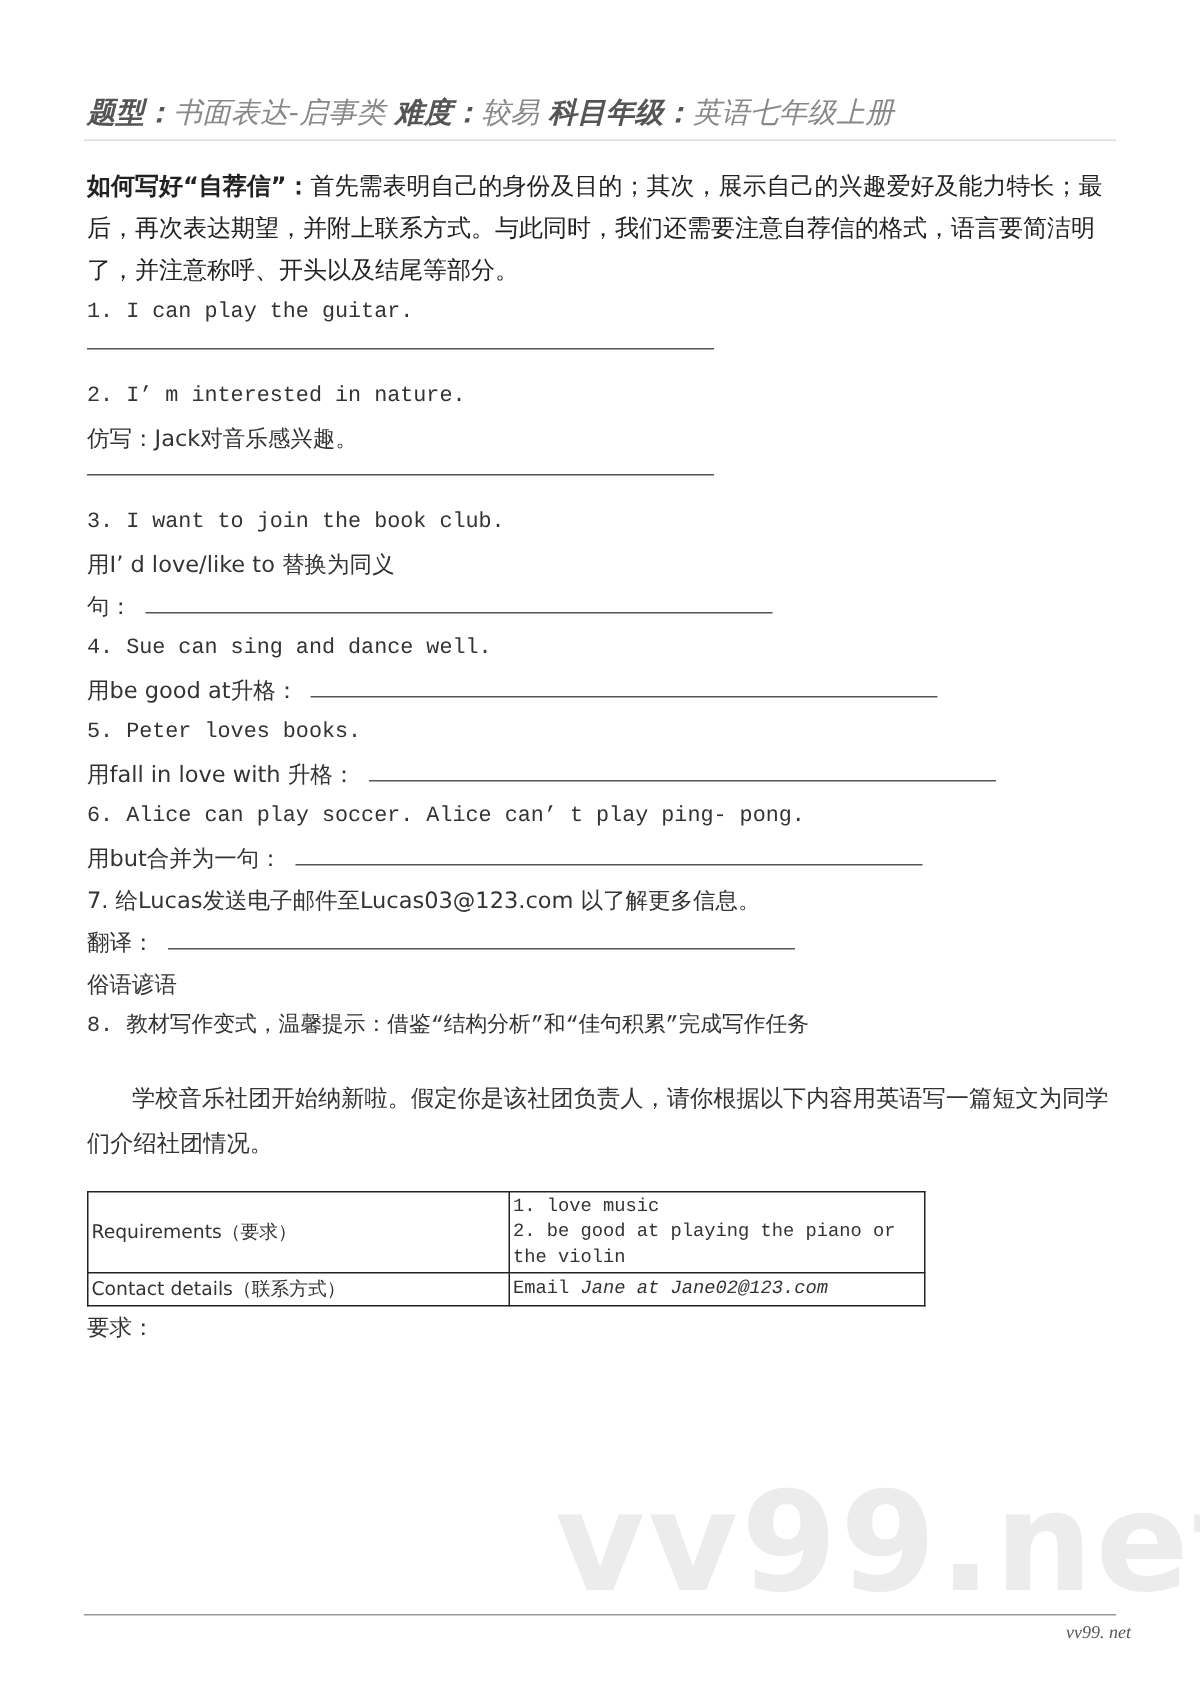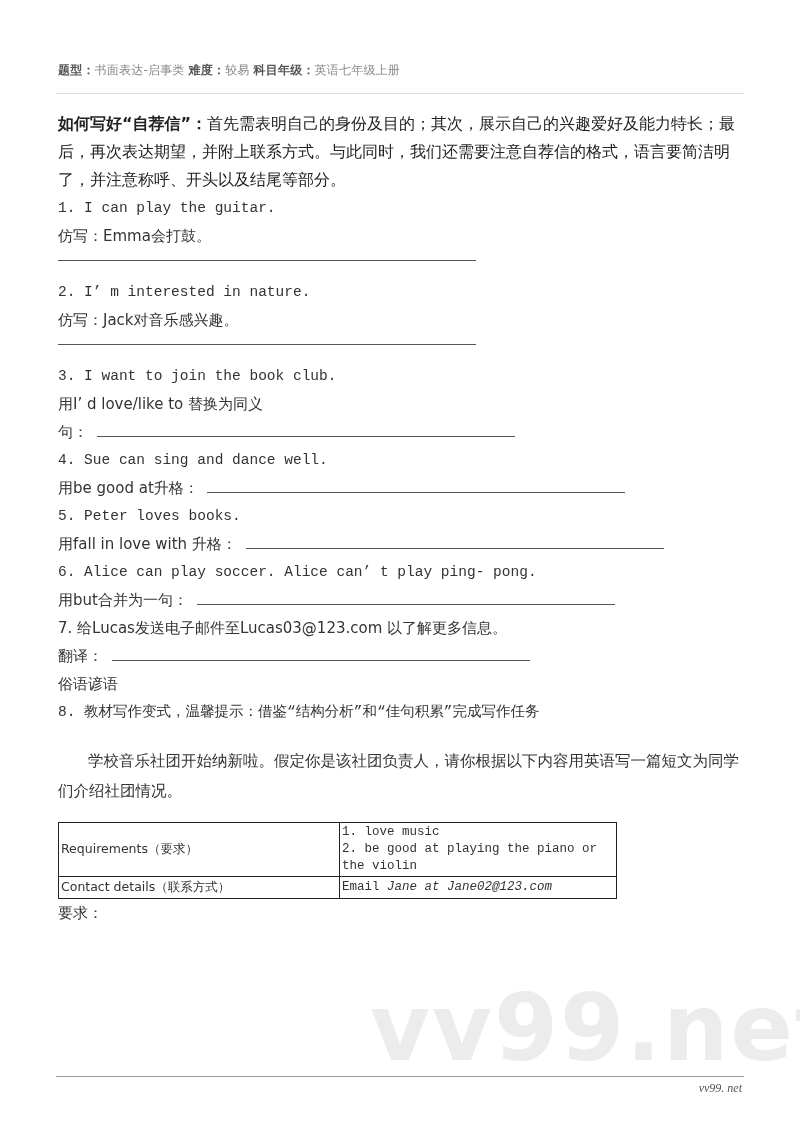--- a/index.html
+++ b/index.html
@@ -1,19 +1,19 @@
 <!DOCTYPE html>
 <html><head>
 <meta charset="utf-8">
 <style>
   html, body { margin: 0; padding: 0; background: #ffffff; }
   body { width: 800px; height: 1131px; position: relative; overflow: hidden;
          font-family: "DejaVu Serif", "Liberation Serif", serif; color: #222; }
-  .meta { position: absolute; left: 58px; top: 62px; font-size: 12px; color: #888;
-          font-family: "DejaVu Sans", sans-serif; letter-spacing: 0.2px; }
+  .meta { position: absolute; left: 58px; top: 62px; font-size: 19px; color: #888;
+          font-family: "DejaVu Sans", sans-serif; letter-spacing: 0.2px; font-style: italic; }
   .meta b { color: #555; font-weight: bold; }
   .hr-top { position: absolute; left: 56px; right: 56px; top: 93px; border-top: 1px solid #ddd; }
   .content { position: absolute; left: 58px; top: 110px; width: 690px; }
   .para { font-family: "DejaVu Sans", sans-serif; font-size: 16px; line-height: 28px; margin: 0; color: #222; }
   .para b { font-weight: bold; }
   .line { font-size: 14.5px; line-height: 28px; height: 28px; white-space: nowrap; color: #333;
           font-family: "Liberation Mono", "DejaVu Sans Mono", monospace; }
   .line .cjk { font-family: "DejaVu Sans", sans-serif; font-size: 15px; }
   .heading { font-family: "DejaVu Sans", sans-serif; font-size: 15px; line-height: 28px; height: 28px; color: #333; }
   .blank { display: inline-block; border-bottom: 1px solid #555; height: 18px; vertical-align: baseline; }
@@ -22,21 +22,21 @@
   .intro { font-family: Liberation Sans, sans-serif; font-size: 15.5px; line-height: 30px; color: #333;
            margin-top: 20px; text-indent: 30px; }
   table.req { border-collapse: collapse; margin-top: 16px; width: 559px;
               font-family: "Liberation Mono", "DejaVu Sans Mono", monospace; font-size: 12.5px; color: #333; }
   table.req td { border: 1.5px solid #222; padding: 1px 2px; line-height: 17px; vertical-align: middle; }
   table.req td.c1 { width: 276px; }
   table.req .cjk { font-family: "DejaVu Sans", sans-serif; font-size: 12.5px; }
   .ital { font-style: italic; }
   .req-label { font-family: "DejaVu Sans", sans-serif; font-size: 15px; line-height: 28px; color: #333; }
   .hr-bottom { position: absolute; left: 56px; right: 56px; top: 1076px; border-top: 1px solid #999; }
-  .footer { position: absolute; right: 58px; top: 1081px; font-size: 12px; font-style: italic; color: #555;
+  .footer { position: absolute; right: 46px; top: 1081px; font-size: 12px; font-style: italic; color: #555;
             font-family: "Liberation Serif", serif; }
   .watermark { position: absolute; left: 370px; top: 975px; font-size: 92px; font-weight: bold; color: #ececec;
                font-family: "DejaVu Sans", sans-serif; letter-spacing: 2px; z-index: 0; pointer-events: none; }
   .content, .meta { z-index: 1; }
 </style>
 </head>
 <body>
 
 <div class="watermark">vv99.net</div>
 
@@ -47,21 +47,20 @@
 </div>
 <div class="hr-top"></div>
 
 <div class="content">
   <p class="para">
     <b>如何写好“自荐信”：</b><span>首先需表明自己的身份及目的；其次，展示自己的兴趣爱好及能力特长；最后，再次表达期望，并附上联系方式。与此同时，我们还需要注意自荐信的格式，语言要简洁明了，并注意称呼、开头以及结尾等部分。</span>
   </p>
 
 
   <div class="line">1. I can play the guitar.</div>
-  <div class="line"><span class="cjk">仿写：Emma会打鼓。</span></div>
   <div class="blank-row">
       <span class="blank" style="width:418px"></span>
     </div>
 
   <div class="line">2. I’ m interested in nature.</div>
   <div class="line"><span class="cjk">仿写：Jack对音乐感兴趣。</span></div>
   <div class="blank-row">
       <span class="blank" style="width:418px"></span>
     </div>
 

